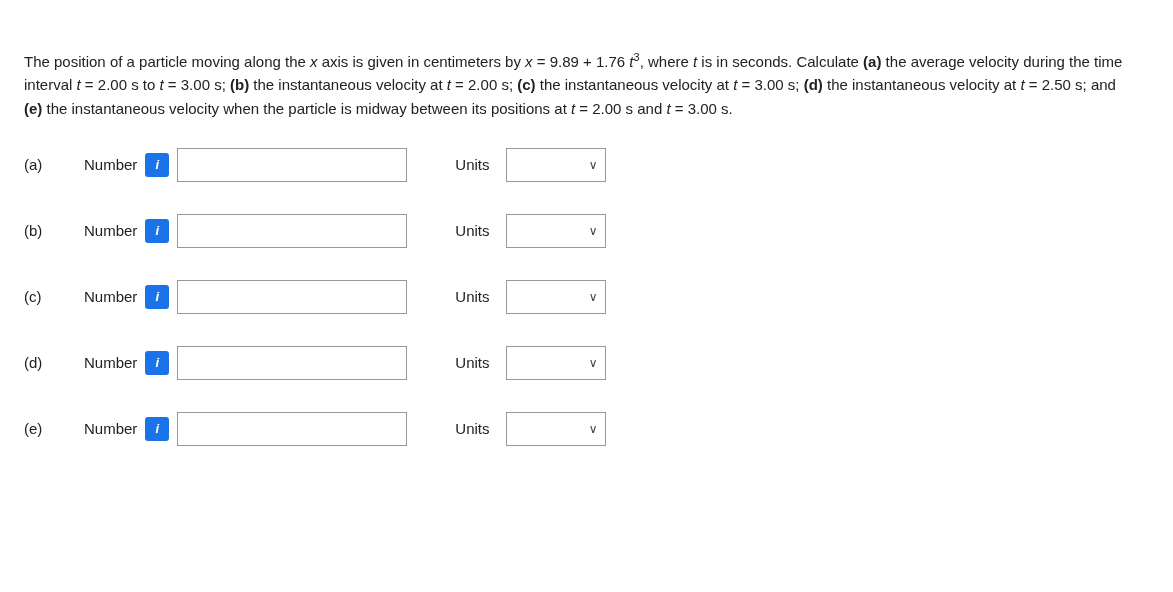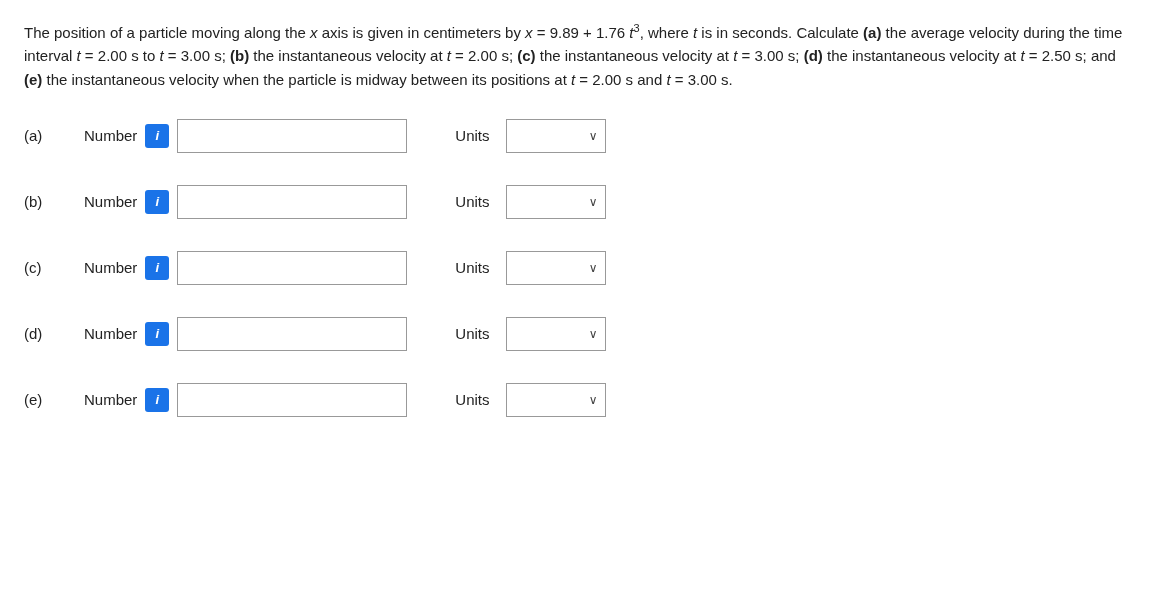--- a/index.html
+++ b/index.html
@@ -15,20 +15,21 @@
       background: #fff;
       padding: 20px 24px;
       width: 1173px;
       min-height: 592px;
     }
 
     .problem-text {
       line-height: 1.55;
       margin-bottom: 28px;
       max-width: 1100px;
+      margin-top: 29px;
     }
 
     .problem-text em {
       font-style: italic;
     }
 
     .part-row {
       display: flex;
       align-items: center;
       margin-bottom: 32px;

